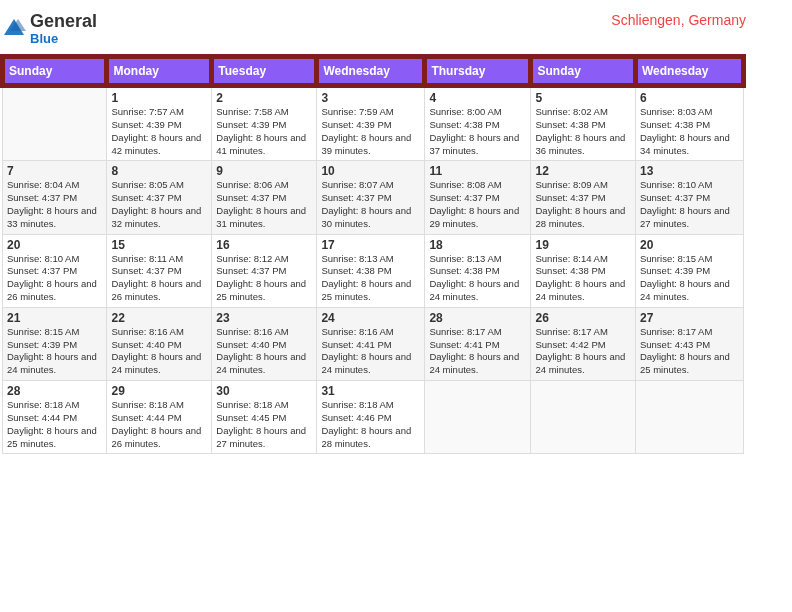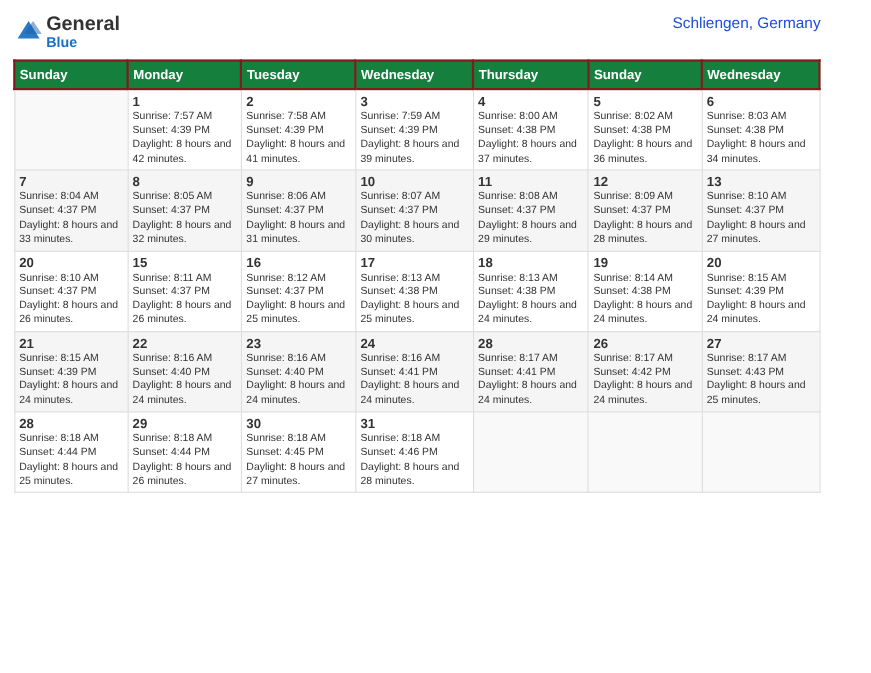--- a/index.html
+++ b/index.html
@@ -5,21 +5,21 @@
     * { box-sizing: border-box; margin: 0; padding: 0; }
     body {
       font-family: Arial, sans-serif;
       background: #fff;
       width: 792px;
       height: 612px;
       overflow: hidden;
     }
     .container {
       width: 762px;
-      padding: 12px 16px 8px 12px;
+      padding: 12px 16px 8px 0;
     }
     .header {
       display: flex;
       justify-content: space-between;
       align-items: flex-start;
       margin-bottom: 8px;
     }
     .logo {
       display: flex;
       align-items: center;
@@ -48,35 +48,35 @@
       text-align: right;
     }
     .month-title {
       font-size: 32px;
       font-weight: bold;
       color: #333;
       line-height: 1.1;
     }
     .location {
       font-size: 14px;
-      color: #1d4ed8;
+      color: #ef4444;
     }
     .calendar {
       width: 100%;
       border-collapse: collapse;
       border: 1px solid #ccc;
     }
     .calendar th {
-      background-color: #15803d;
+      background-color: #8b5cf6;
       color: #fff;
       font-size: 12px;
       font-weight: bold;
       padding: 5px 4px;
       text-align: left;
-      border: 2px solid #7f1d1d;
+      border: 5px solid #7f1d1d;
     }
     .calendar td {
       vertical-align: top;
       border: 1px solid #ddd;
       padding: 3px 4px;
       width: 113px;
       min-height: 80px;
       background: #fff;
       font-size: 10px;
       color: #333;

